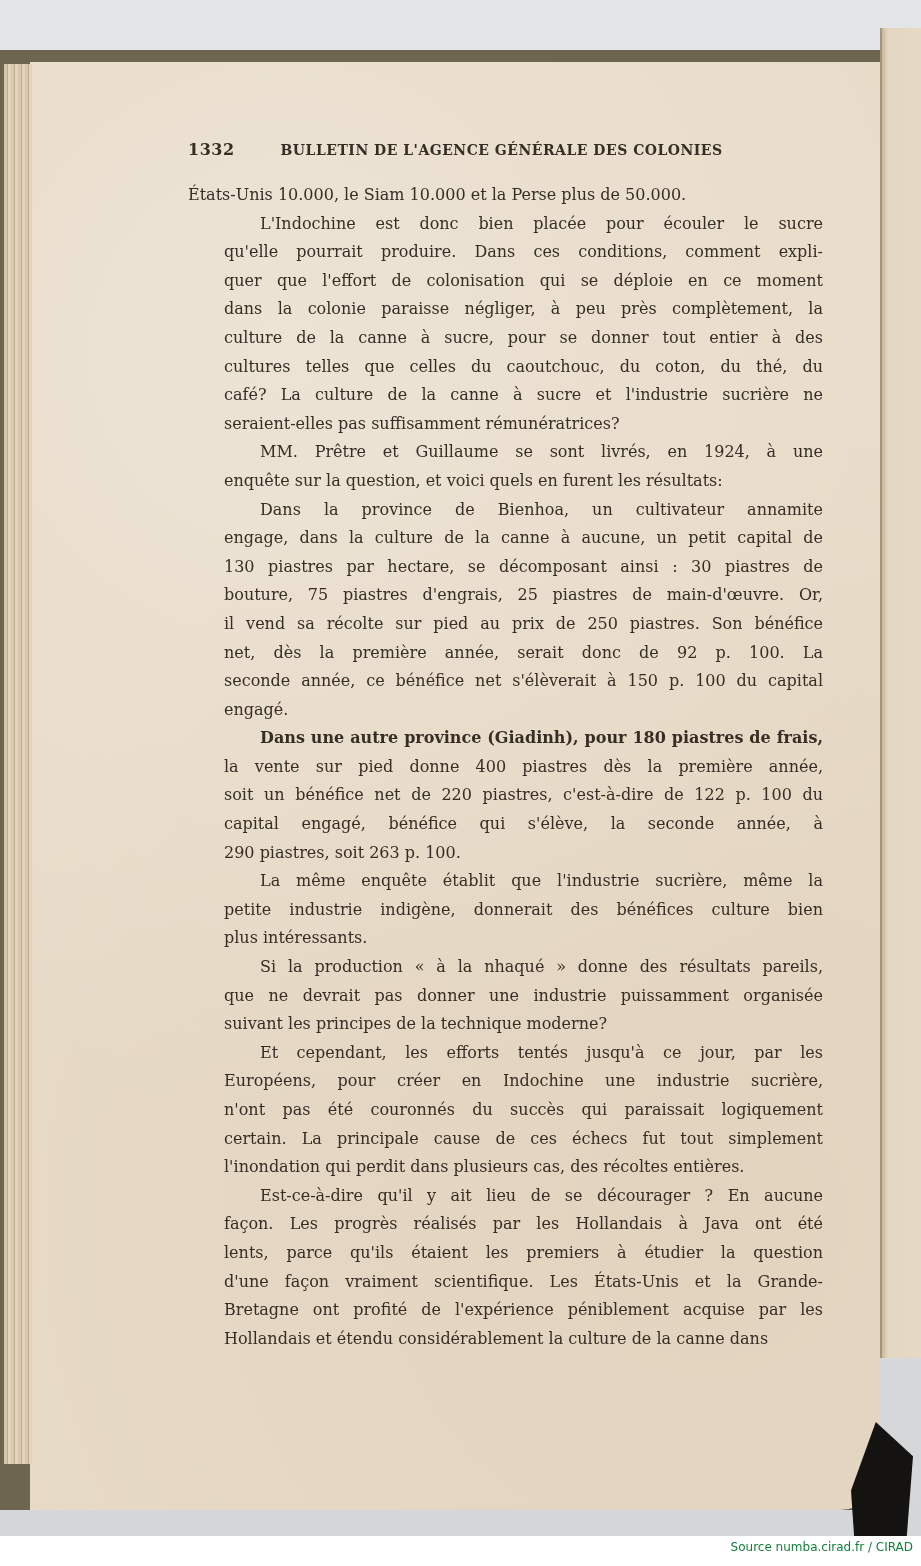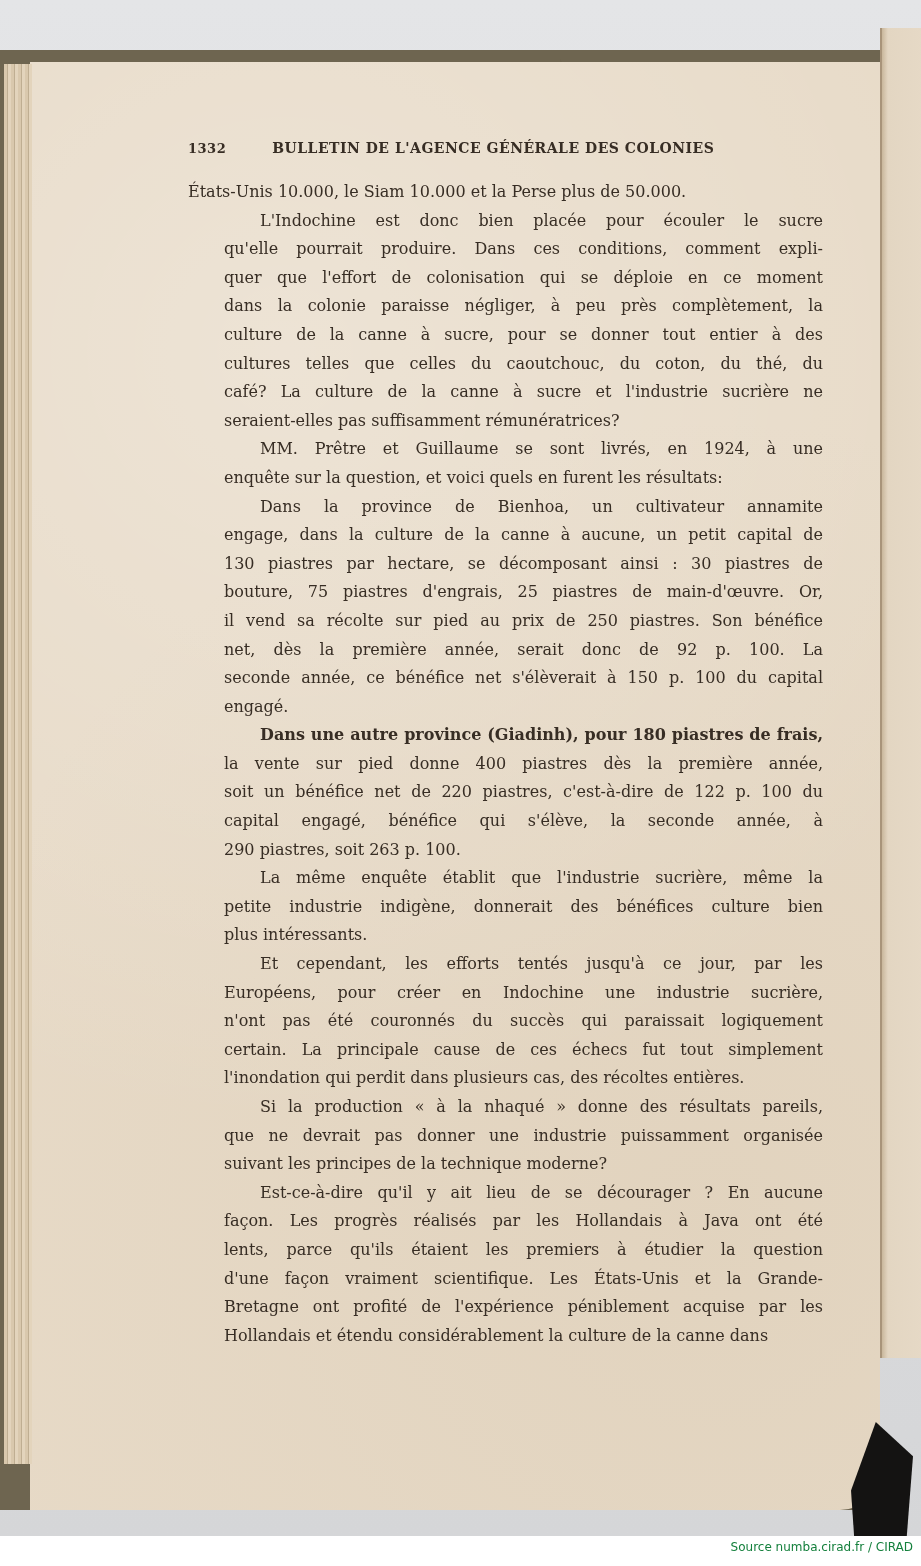--- a/index.html
+++ b/index.html
@@ -48,21 +48,21 @@
   }
   .text-area {
     position: absolute; left: 188px; top: 140px; width: 635px;
     color: #372d24;
   }
   .running-head {
     display: flex; align-items: baseline; gap: 46px;
     font-size: 14px; letter-spacing: 0.5px; font-weight: bold;
     margin-bottom: 22px; white-space: nowrap;
   }
-  .running-head .folio { font-size: 13px; }
+  .running-head .folio { font-size: 16px; }
   .para {
     font-size: 16px; line-height: 28.6px; text-align: justify;
     margin: 0; text-indent: 0;
   }
   .para.indent { text-indent: 36px; }
   .para .line { display: block; text-align: justify; text-align-last: justify; white-space: nowrap; }
   .para .line.last { text-align-last: left; }
   .source {
     position: absolute; right: 8px; top: 1540px;
     font-family: "DejaVu Sans", sans-serif; font-size: 12px; color: #15803d;
@@ -118,30 +118,30 @@
         <span class="line">soit un bénéfice net de 220 piastres, c'est-à-dire de 122 p. 100 du</span>
         <span class="line">capital engagé, bénéfice qui s'élève, la seconde année, à</span>
         <span class="line last">290 piastres, soit 263 p. 100.</span>
       </p>
       <p class="para indent">
         <span class="line" style="padding-left: 36px;">La même enquête établit que l'industrie sucrière, même la</span>
         <span class="line">petite industrie indigène, donnerait des bénéfices culture bien</span>
         <span class="line last">plus intéressants.</span>
       </p>
       <p class="para indent">
+        <span class="line" style="padding-left: 36px;">Si la production « à la nhaqué » donne des résultats pareils,</span>
+        <span class="line">que ne devrait pas donner une industrie puissamment organisée</span>
+        <span class="line last">suivant les principes de la technique moderne?</span>
+      </p>
+      <p class="para indent">
         <span class="line" style="padding-left: 36px;">Et cependant, les efforts tentés jusqu'à ce jour, par les</span>
         <span class="line">Européens, pour créer en Indochine une industrie sucrière,</span>
         <span class="line">n'ont pas été couronnés du succès qui paraissait logiquement</span>
         <span class="line">certain. La principale cause de ces échecs fut tout simplement</span>
         <span class="line last">l'inondation qui perdit dans plusieurs cas, des récoltes entières.</span>
-      </p>
-      <p class="para indent">
-        <span class="line" style="padding-left: 36px;">Si la production « à la nhaqué » donne des résultats pareils,</span>
-        <span class="line">que ne devrait pas donner une industrie puissamment organisée</span>
-        <span class="line last">suivant les principes de la technique moderne?</span>
       </p>
       <p class="para indent">
         <span class="line" style="padding-left: 36px;">Est-ce-à-dire qu'il y ait lieu de se décourager ? En aucune</span>
         <span class="line">façon. Les progrès réalisés par les Hollandais à Java ont été</span>
         <span class="line">lents, parce qu'ils étaient les premiers à étudier la question</span>
         <span class="line">d'une façon vraiment scientifique. Les États-Unis et la Grande-</span>
         <span class="line">Bretagne ont profité de l'expérience péniblement acquise par les</span>
         <span class="line last">Hollandais et étendu considérablement la culture de la canne dans</span>
       </p>
     </div>

